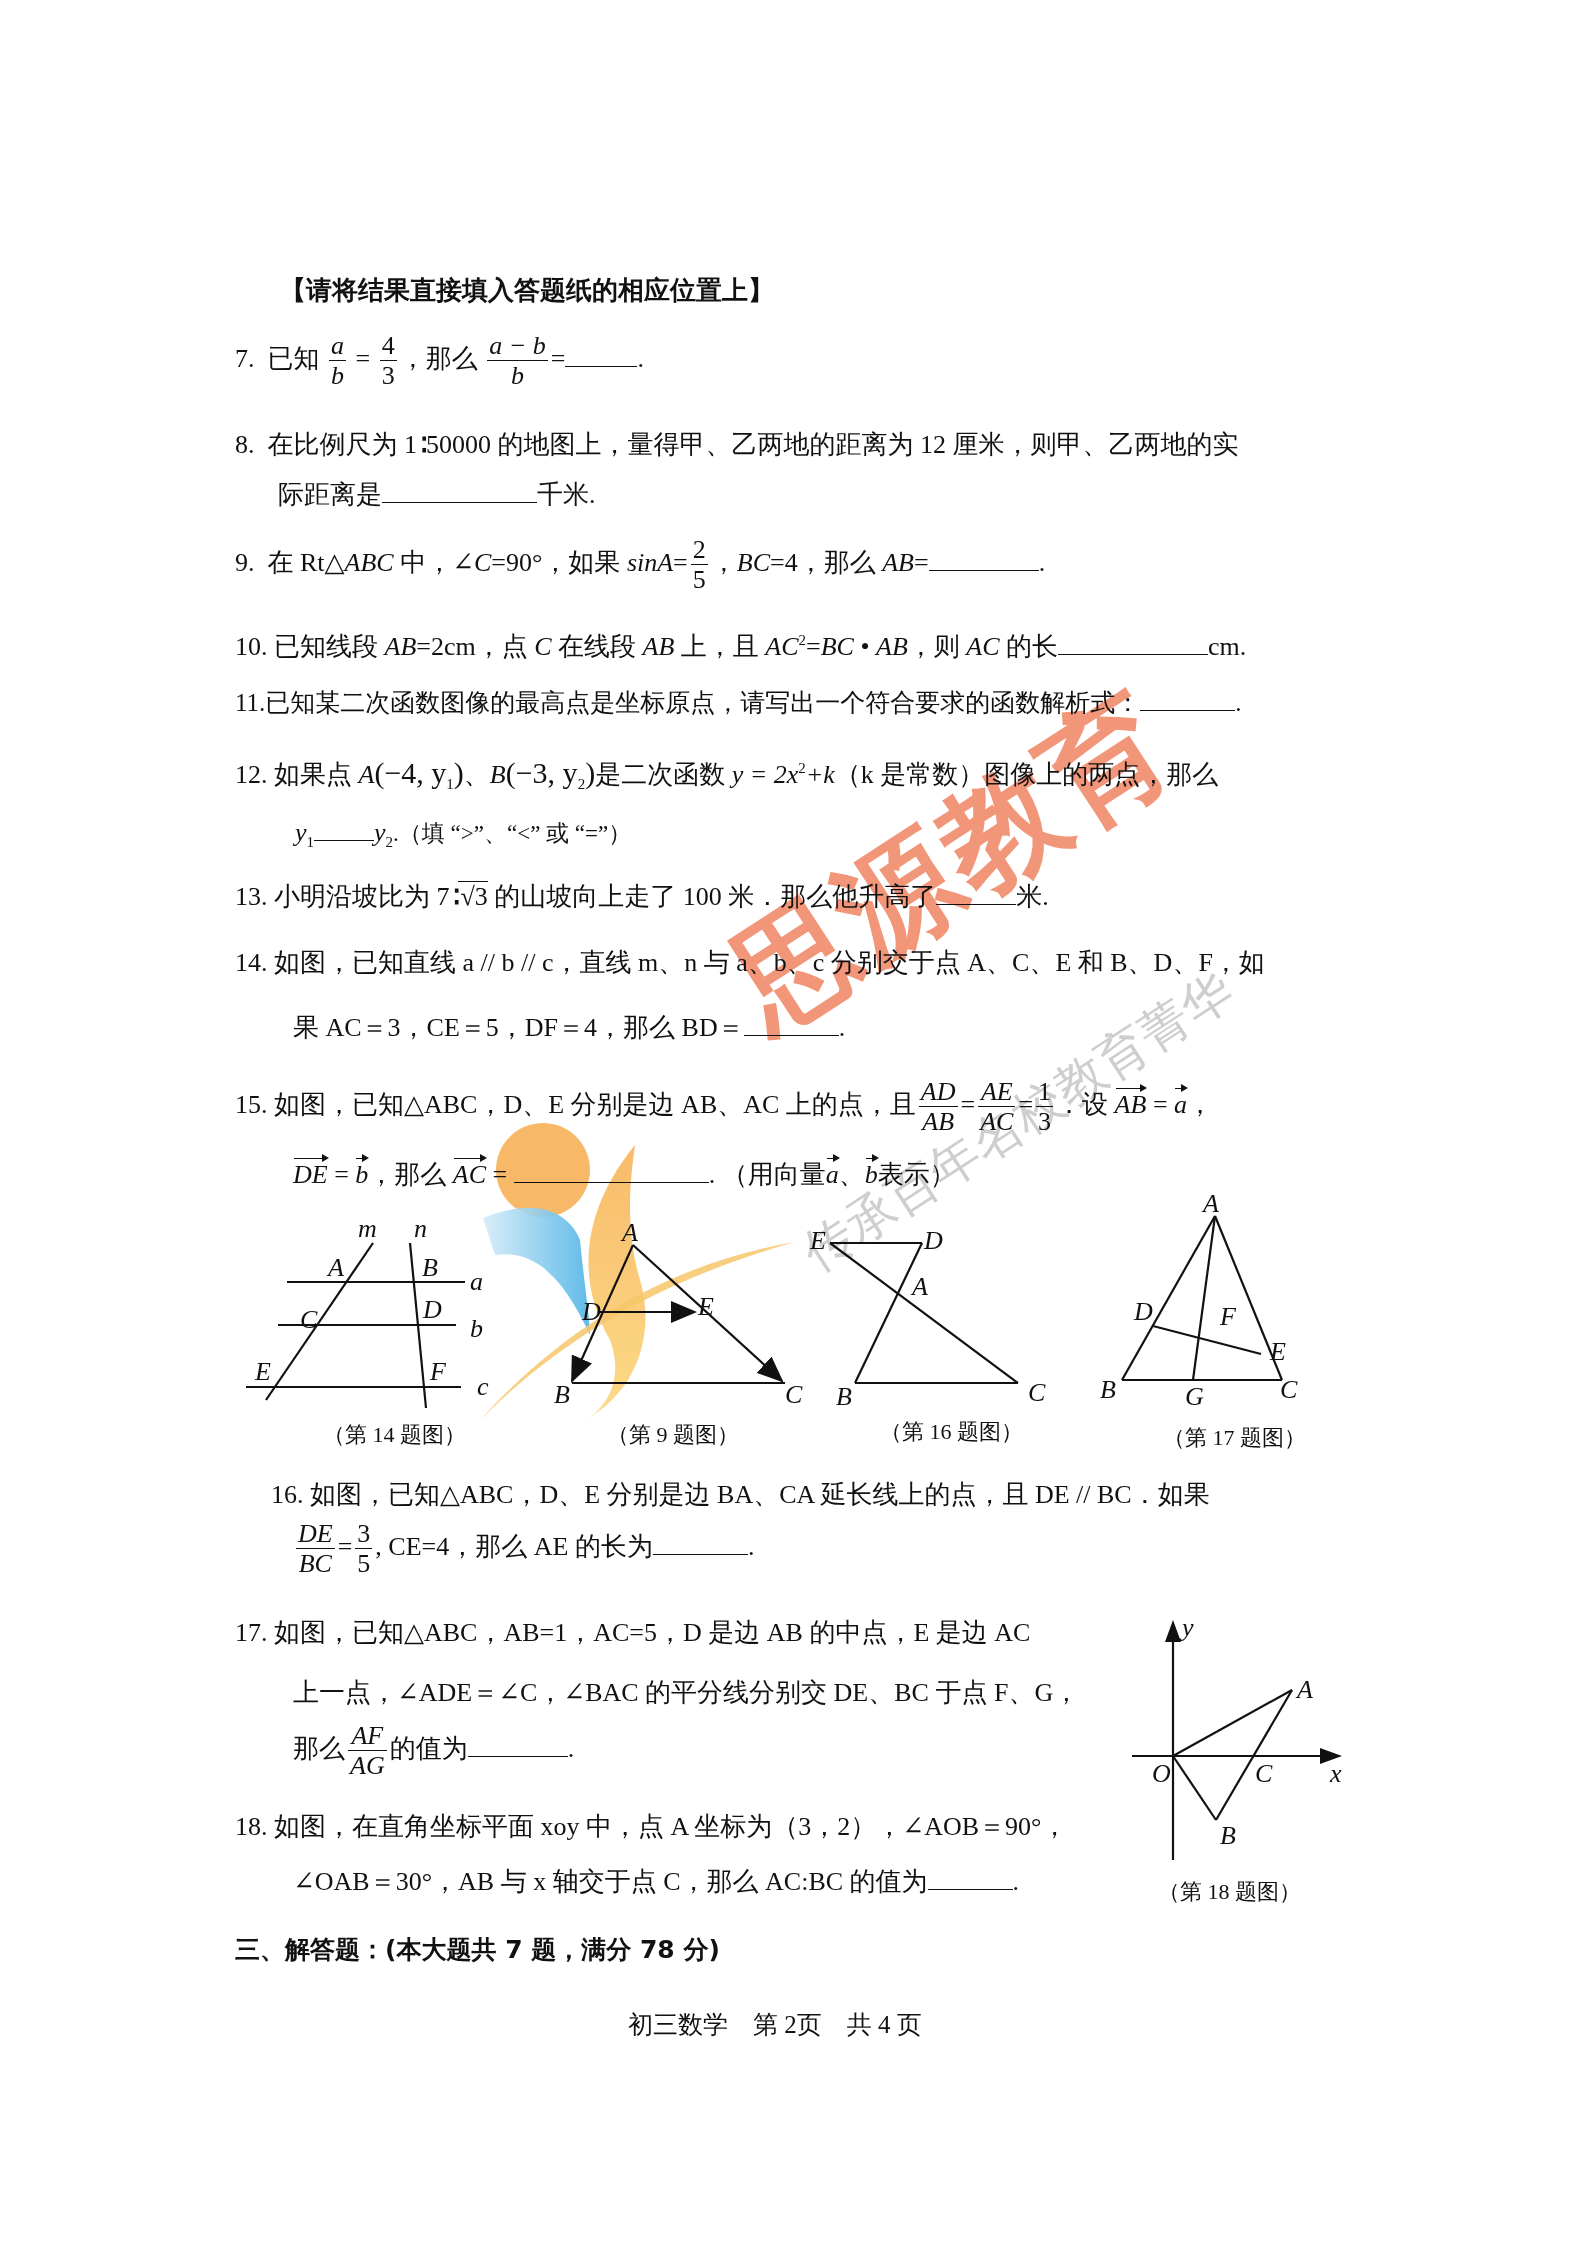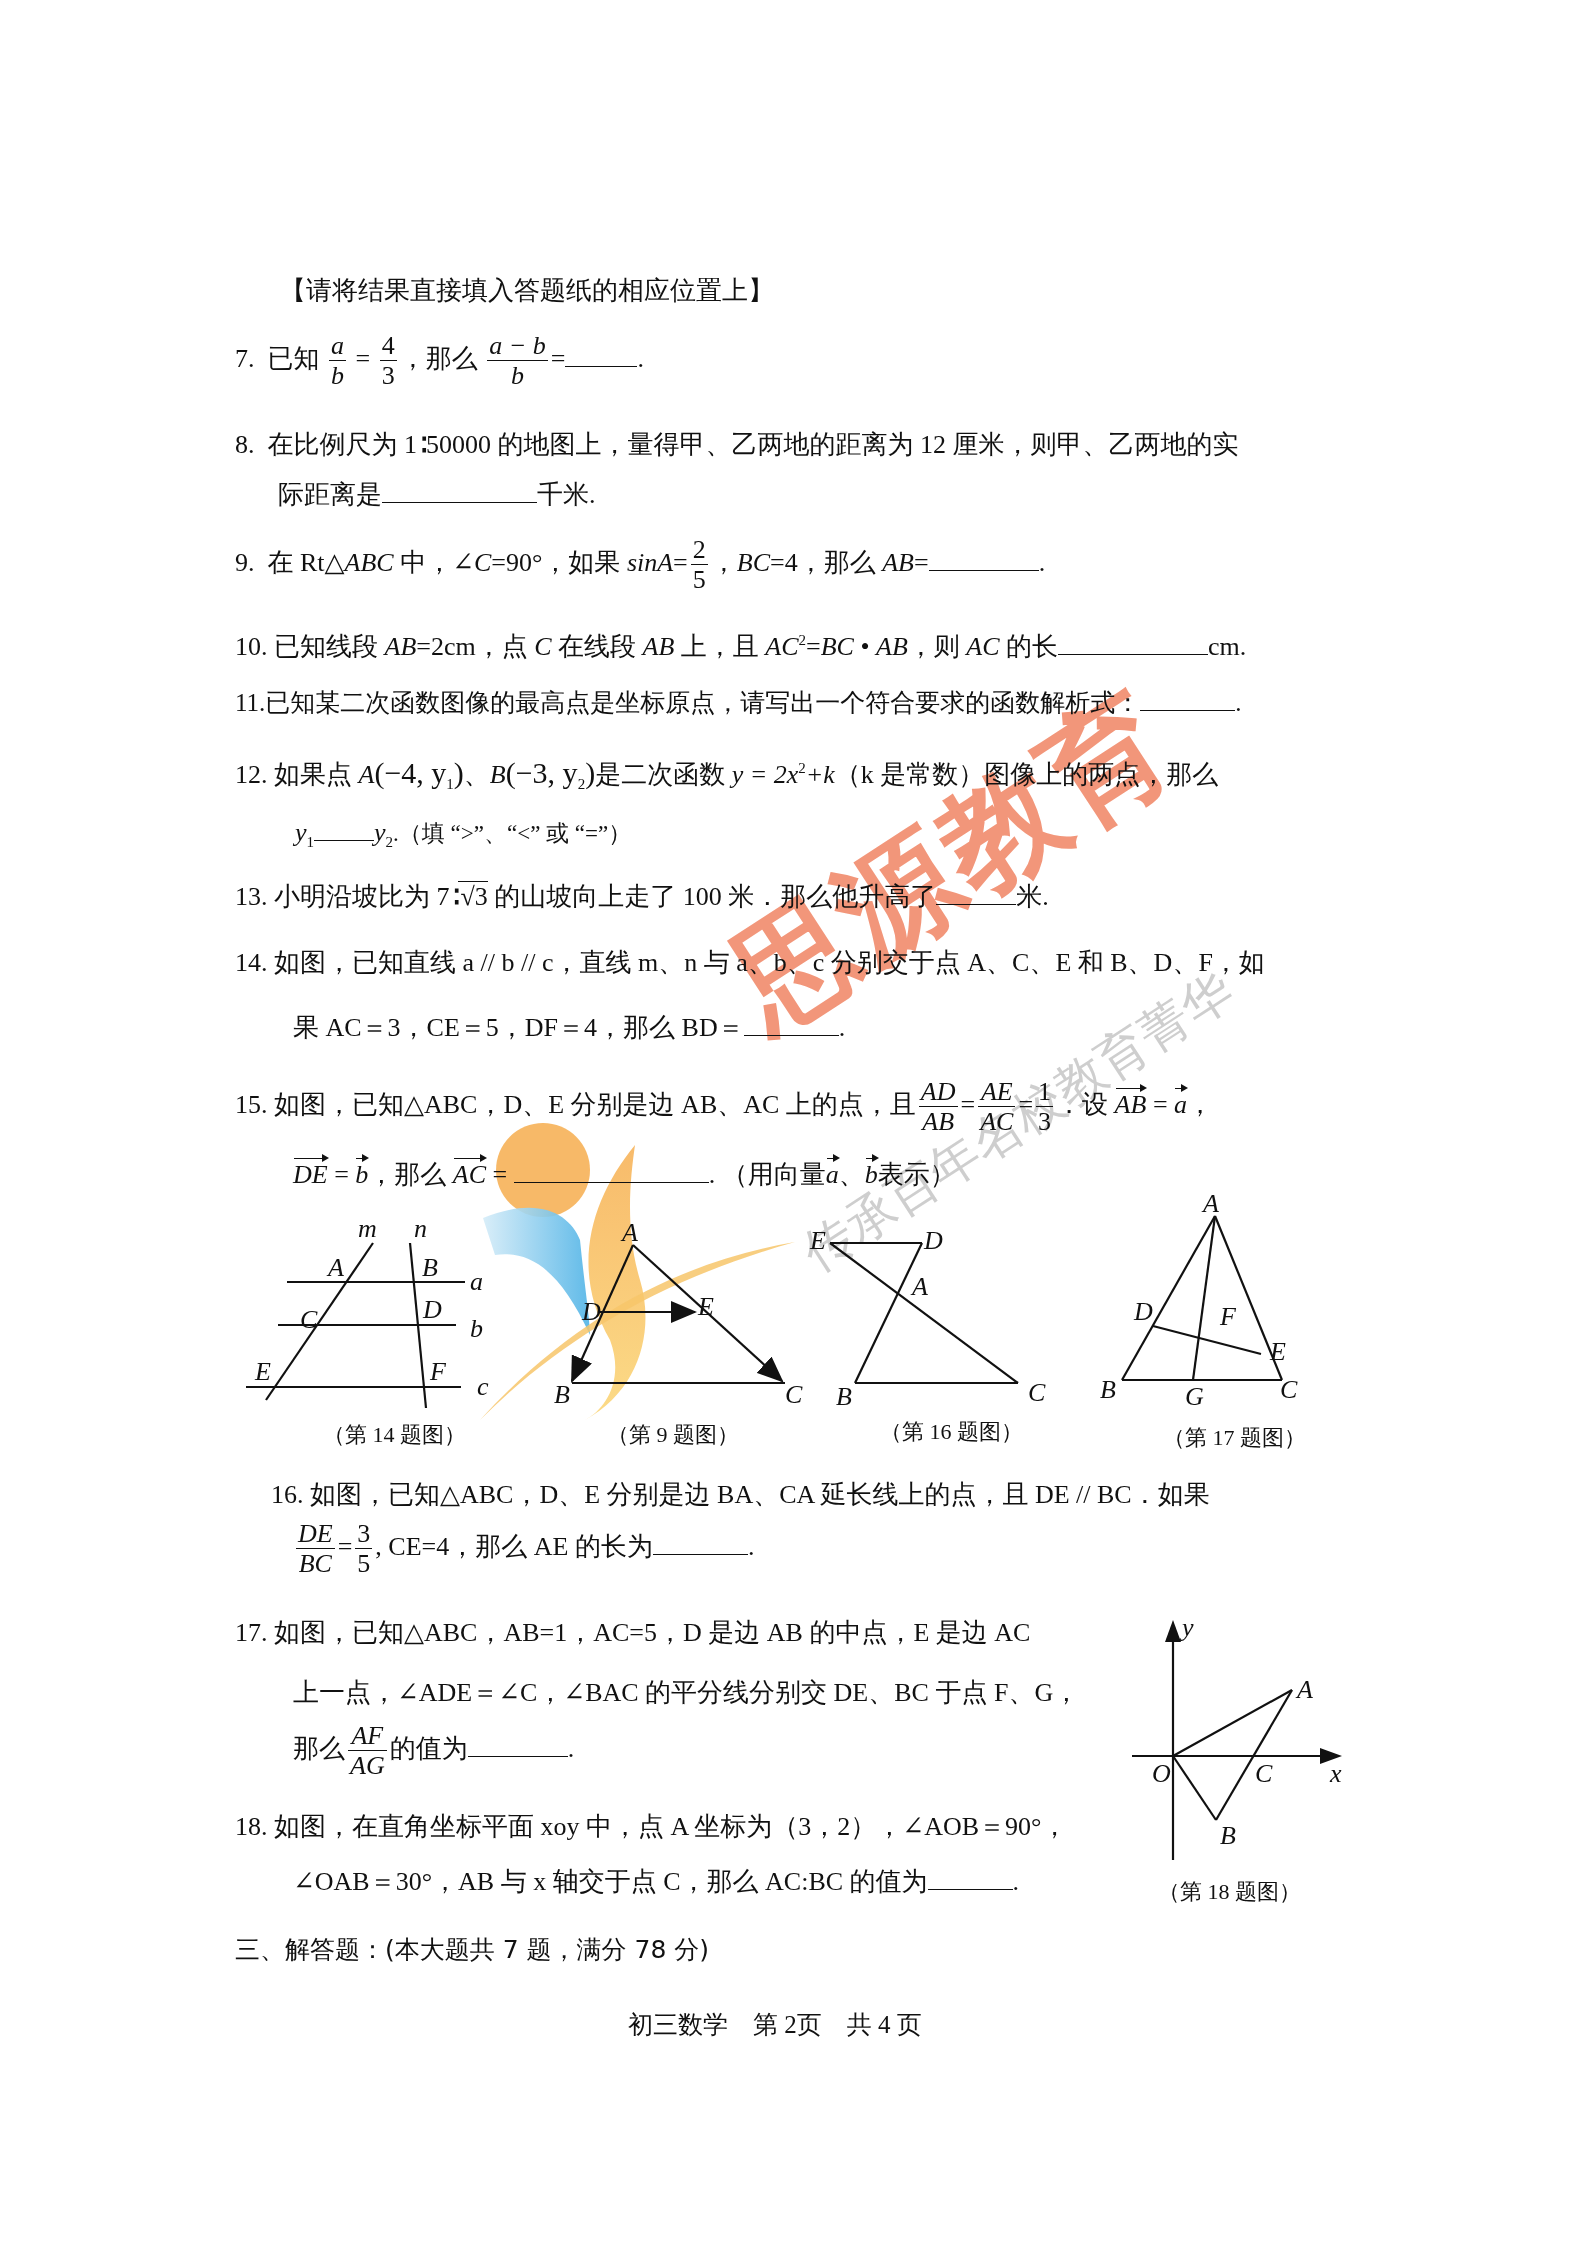--- a/index.html
+++ b/index.html
@@ -1,21 +1,21 @@
 <!DOCTYPE html>
 <html><head>
 <meta charset="utf-8">
 <style>
   html, body { margin:0; padding:0; background:#fff; }
   body { width:1587px; height:2245px; position:relative; overflow:hidden;
          font-family:"Liberation Serif","DejaVu Serif",serif; color:#111; }
   .abs { position:absolute; }
   .line { position:absolute; font-size:26px; line-height:30px; white-space:nowrap; }
   .it { font-style:italic; }
-  .bold { font-weight:normal; font-family:"DejaVu Sans","Liberation Sans",sans-serif; }
+  .bold { font-weight:bold; font-family:"DejaVu Sans","Liberation Sans",sans-serif; }
   .blank { display:inline-block; border-bottom:1.6px solid #111; height:22px; vertical-align:baseline; }
   .frac { display:inline-block; vertical-align:middle; text-align:center; margin:0 3px; }
   .frac .n { display:block; padding:0 2px; font-size:26px; line-height:28px; }
   .frac .d { display:block; border-top:1.6px solid #111; padding:0 2px; font-size:26px; line-height:30px; }
   .vec { position:relative; display:inline-block; }
   .vec::before { content:""; position:absolute; left:1px; right:1px; top:-2px; border-top:1.4px solid #111; }
   .vec::after  { content:""; position:absolute; right:-1px; top:-6px; border-left:7px solid #111;
                  border-top:4px solid transparent; border-bottom:4px solid transparent; }
   .caption { position:absolute; font-size:22px; white-space:nowrap; }
   svg text { font-family:"Liberation Serif","DejaVu Serif",serif; font-style:italic; font-size:26px; fill:#111; }

